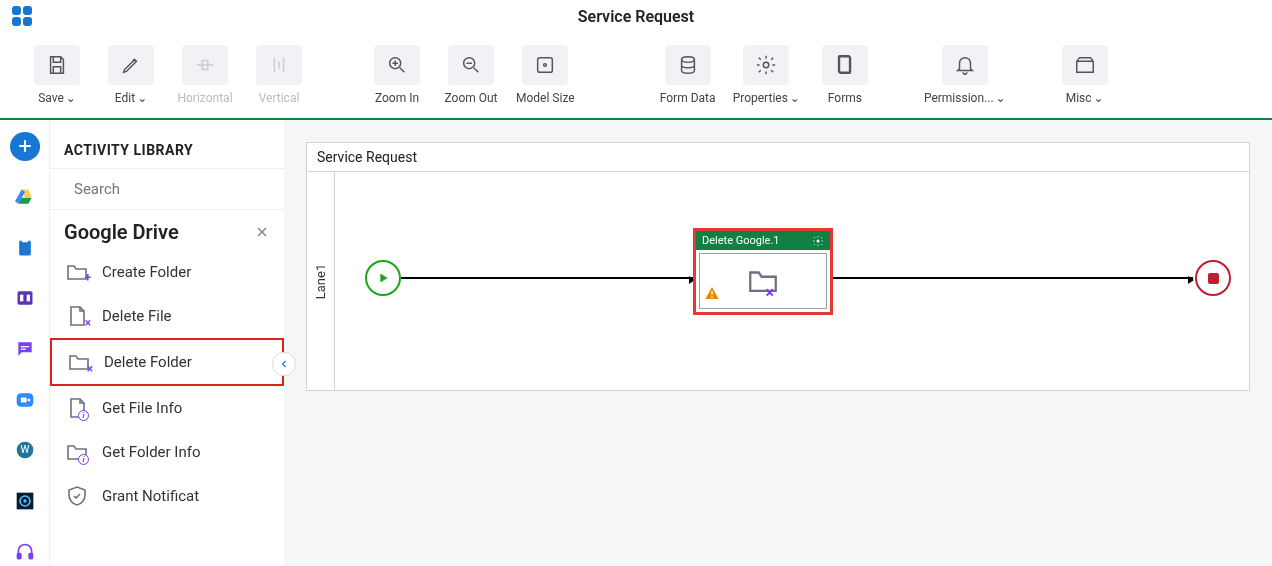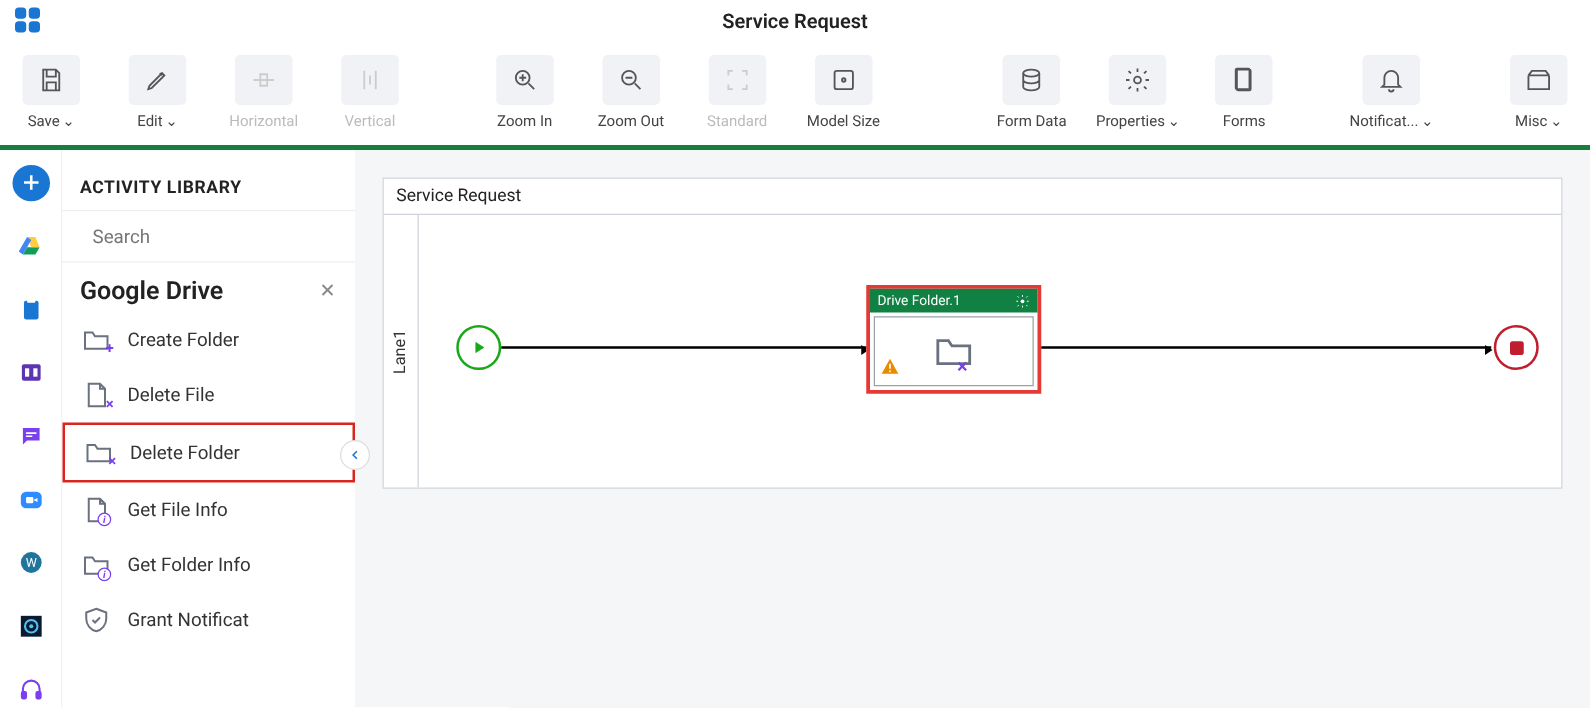--- a/index.html
+++ b/index.html
@@ -2,21 +2,21 @@
 <html><head>
 <meta charset="utf-8">
 <style>
   * { margin:0; padding:0; box-sizing:border-box; font-family:-apple-system,BlinkMacSystemFont,"Segoe UI",Roboto,Arial,sans-serif; }
   body { width:1272px; height:566px; background:#fff; overflow:hidden; position:relative; }
   .topbar { height:32px; display:flex; align-items:center; position:relative; }
   .apps-icon { width:28px; height:28px; margin-left:8px; display:grid; grid-template-columns:1fr 1fr; grid-template-rows:1fr 1fr; gap:2px; padding:4px; }
   .apps-icon div { background:#1976d2; border-radius:3px; }
   .title-text { position:absolute; left:50%; transform:translateX(-50%); font-weight:600; font-size:16px; color:#222; }
 
-  .toolbar { height:88px; border-bottom:4px solid #15803d; display:flex; align-items:center; padding:0 6px; gap:15px; }
+  .toolbar { height:88px; border-bottom:2px solid #15803d; display:flex; align-items:center; padding:0 22px; gap:4px; }
   .tool-btn { display:flex; flex-direction:column; align-items:center; justify-content:center; cursor:pointer; padding:4px 6px; min-width:70px; }
   .tool-icon-box { width:46px; height:40px; background:#f0f2f5; border-radius:4px; display:flex; align-items:center; justify-content:center; margin-bottom:6px; }
   .tool-icon-box svg { width:22px; height:22px; fill:none; stroke:#555; stroke-width:1.6; }
   .tool-label { font-size:12px; color:#444; white-space:nowrap; }
   .tool-btn.disabled .tool-label { color:#bbb; }
   .tool-btn.disabled .tool-icon-box svg { stroke:#ccc; }
   .chev { display:inline-block; margin-left:2px; }
 
   .main { display:flex; height:446px; }
   .rail { width:50px; background:#fff; border-right:1px solid #eee; display:flex; flex-direction:column; align-items:center; gap:22px; padding-top:12px; }
@@ -126,28 +126,20 @@
   </div>
   <div class="tool-btn">
     <div class="tool-icon-box">
         <svg viewBox="0 0 24 24">
           <circle cx="10" cy="10" r="6"></circle>
           <path d="M20 20l-5-5 M7 10h6"></path>
         </svg>
       </div>
     <span class="tool-label">Zoom Out</span>
   </div>
-  <div class="tool-btn disabled">
-    <div class="tool-icon-box">
-        <svg viewBox="0 0 24 24">
-          <path d="M4 8V4h4 M20 8V4h-4 M4 16v4h4 M20 16v4h-4"></path>
-        </svg>
-      </div>
-    <span class="tool-label">Standard</span>
-  </div>
   <div class="tool-btn">
     <div class="tool-icon-box">
         <svg viewBox="0 0 24 24">
           <rect x="4" y="4" width="16" height="16" rx="2"></rect>
           <circle cx="12" cy="12" r="1.5"></circle>
         </svg>
       </div>
     <span class="tool-label">Model Size</span>
   </div>
   <div style="width:30px"></div>
@@ -179,21 +171,21 @@
       </div>
     <span class="tool-label">Forms</span>
   </div>
   <div style="width:30px"></div>
   <div class="tool-btn">
     <div class="tool-icon-box">
         <svg viewBox="0 0 24 24">
           <path d="M6 16V10a6 6 0 1 1 12 0v6l2 2H4l2-2z M10 20a2 2 0 0 0 4 0"></path>
         </svg>
       </div>
-    <span class="tool-label"><span>Notificat...</span><span class="chev">⌄</span></span>
+    <span class="tool-label"><span>Permission...</span><span class="chev">⌄</span></span>
   </div>
   <div style="width:30px"></div>
   <div class="tool-btn">
     <div class="tool-icon-box">
         <svg viewBox="0 0 24 24">
           <path d="M3 8l3-4h12l3 4 M3 8v12h18V8 M3 8h18"></path>
         </svg>
       </div>
     <span class="tool-label"><span>Misc</span><span class="chev">⌄</span></span>
   </div>
@@ -349,21 +341,21 @@
               </svg>
           </div>
 
           <div class="line l1"></div>
           <div class="arrowhead" style="left:352px"><svg viewBox="0 0 24 24">
                 <path d="M4 4l12 8-12 8z"></path>
               </svg></div>
 
           <div class="activity-node">
             <div class="activity-head">
-              <span>Drive Folder.1</span>
+              <span>Delete Google.1</span>
               <svg viewBox="0 0 24 24">
                   <circle cx="12" cy="12" r="3"></circle>
                   <path d="M12 2v3M12 19v3M4 4l2 2M18 18l2 2M2 12h3M19 12h3M4 20l2-2M18 6l2-2" stroke="#fff" stroke-width="1.5"></path>
                 </svg>
             </div>
             <div class="activity-body">
               <div class="warn"><svg viewBox="0 0 24 24">
                     <path d="M12 3L2 21h20z"></path>
                     <rect x="11" y="9" width="2" height="6" fill="#fff"></rect>
                     <rect x="11" y="17" width="2" height="2" fill="#fff"></rect>

